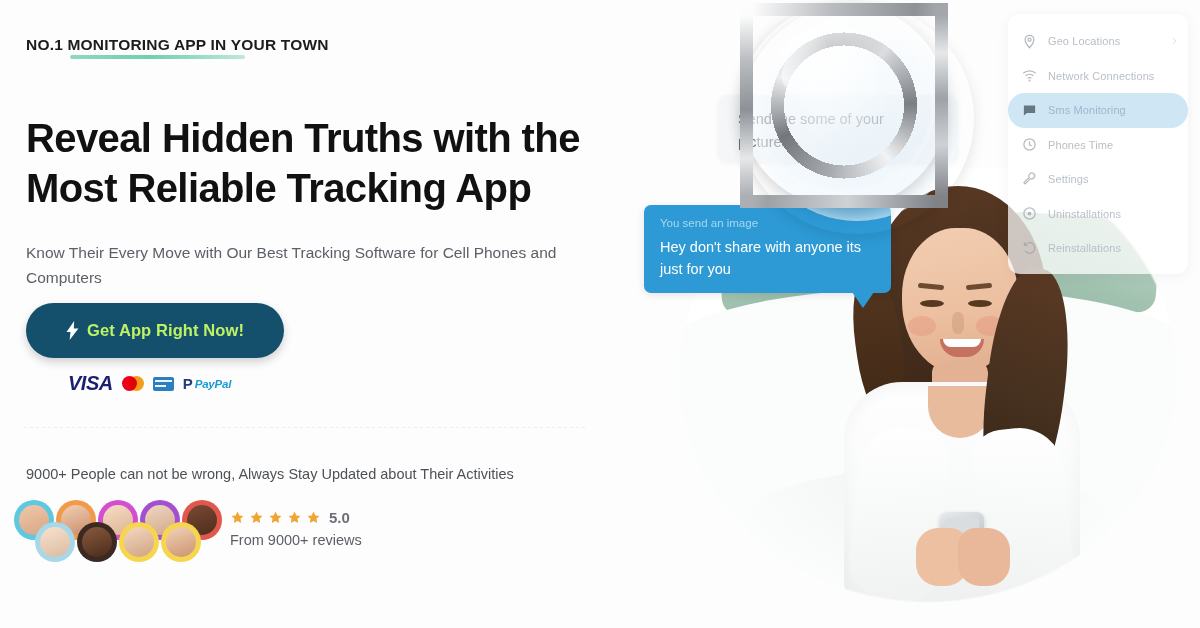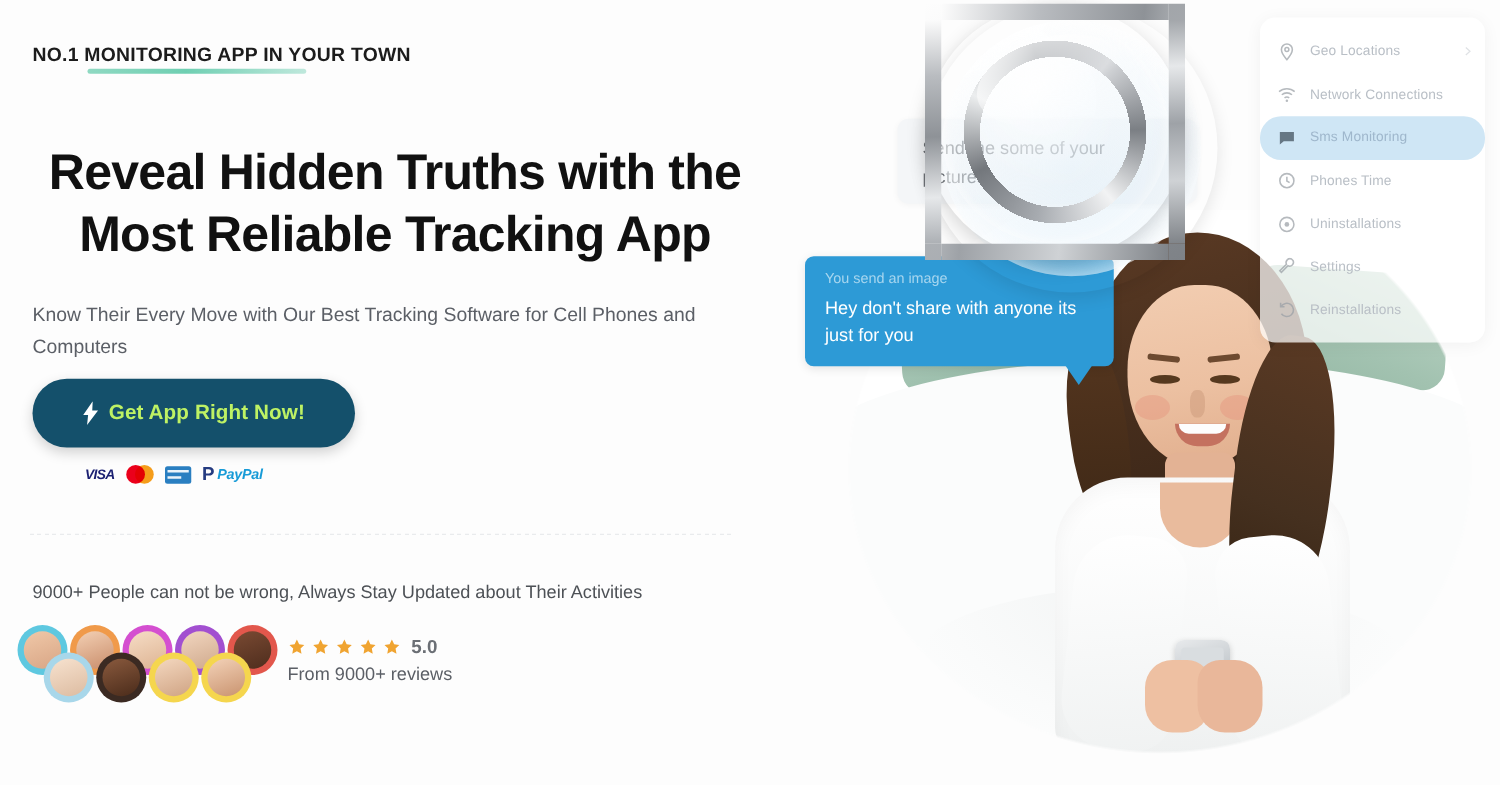--- a/index.html
+++ b/index.html
@@ -23,39 +23,39 @@
     position:absolute;left:44px;top:19px;width:175px;height:4px;
     background:linear-gradient(90deg,#8fd9c2 0%,#6fcfb2 45%,#bfe8dc 100%);
     border-radius:3px;
   }
 
   .headline{
     position:absolute;left:26px;top:86px;width:580px;
     font-size:40px;line-height:50px;font-weight:800;color:#111111;
     letter-spacing:-0.6px;
   }
-  .headline div{white-space:nowrap;text-align:center;}
+  .headline div{white-space:nowrap;}
 
   .subhead{
     position:absolute;left:26px;top:224px;width:560px;
     font-size:15.5px;line-height:25px;color:#5b5f66;font-weight:400;
   }
 
   .cta{
     position:absolute;left:26px;top:303px;
     width:258px;height:55px;border:0;cursor:pointer;
     background:#14506b;border-radius:40px;
     display:flex;align-items:center;justify-content:center;gap:8px;
     box-shadow:0 4px 10px rgba(0,0,0,.18);
   }
   .cta .bolt{display:block;width:13px;height:19px;}
   .cta .lbl{color:#bef264;font-size:16.5px;font-weight:700;letter-spacing:.1px;}
 
   .pay{position:absolute;left:68px;top:372px;display:flex;align-items:center;gap:9px;}
-  .pay .visa{font-size:11px;font-weight:800;font-style:italic;color:#1a1f71;letter-spacing:-.5px;}
+  .pay .visa{font-size:20px;font-weight:800;font-style:italic;color:#1a1f71;letter-spacing:-.5px;}
   .mc{position:relative;width:22px;height:15px;}
   .mc i{position:absolute;top:0;width:15px;height:15px;border-radius:50%;}
   .mc i.a{left:0;background:#eb001b;}
   .mc i.b{right:0;background:#f79e1b;mix-blend-mode:multiply;}
   .amex{width:21px;height:14px;border-radius:2px;background:#2a7fc1;position:relative;overflow:hidden;}
   .amex::before{content:"";position:absolute;left:2px;top:3px;width:17px;height:2px;background:#eaf3fa;}
   .amex::after{content:"";position:absolute;left:2px;top:8px;width:11px;height:2px;background:#eaf3fa;}
   .pp{display:flex;align-items:center;gap:2px;}
   .pp .mark{font-size:15px;font-weight:800;color:#253b80;line-height:1;}
   .pp .word{font-size:11.5px;font-weight:800;font-style:italic;color:#179bd7;letter-spacing:-.2px;}
@@ -378,35 +378,35 @@
       <div class="mrow">
         <svg class="micon" viewBox="0 0 24 24">
             <circle cx="12" cy="12" r="9" fill="none" stroke="#9aa0a6" stroke-width="2"></circle>
             <path fill="none" stroke="#9aa0a6" stroke-width="2" d="M12 7v5.5l3.5 2"></path>
           </svg>
         <span class="mlabel">Phones Time</span>
       </div>
 
       <div class="mrow">
         <svg class="micon" viewBox="0 0 24 24">
+            <path fill="none" stroke="#9aa0a6" stroke-width="2" d="M20 4a5 5 0 0 1-6.6 6.6L5 19l-2-2 8.4-8.4A5 5 0 0 1 18 2z"></path>
+          </svg>
+        <span class="mlabel">Settings</span>
+      </div>
+
+      <div class="mrow">
+        <svg class="micon" viewBox="0 0 24 24">
             <circle cx="12" cy="12" r="9" fill="none" stroke="#9aa0a6" stroke-width="2"></circle>
             <circle cx="12" cy="12" r="3" fill="#9aa0a6"></circle>
           </svg>
         <span class="mlabel">Uninstallations</span>
       </div>
 
       <div class="mrow">
         <svg class="micon" viewBox="0 0 24 24">
-            <path fill="none" stroke="#9aa0a6" stroke-width="2" d="M20 4a5 5 0 0 1-6.6 6.6L5 19l-2-2 8.4-8.4A5 5 0 0 1 18 2z"></path>
-          </svg>
-        <span class="mlabel">Settings</span>
-      </div>
-
-      <div class="mrow">
-        <svg class="micon" viewBox="0 0 24 24">
             <path fill="none" stroke="#9aa0a6" stroke-width="2" d="M9 7H4V2M4.5 7A8.5 8.5 0 1 1 5 16"></path>
           </svg>
         <span class="mlabel">Reinstallations</span>
       </div>
 
     </div>
   </div>
 </div>
 
 </body></html>

